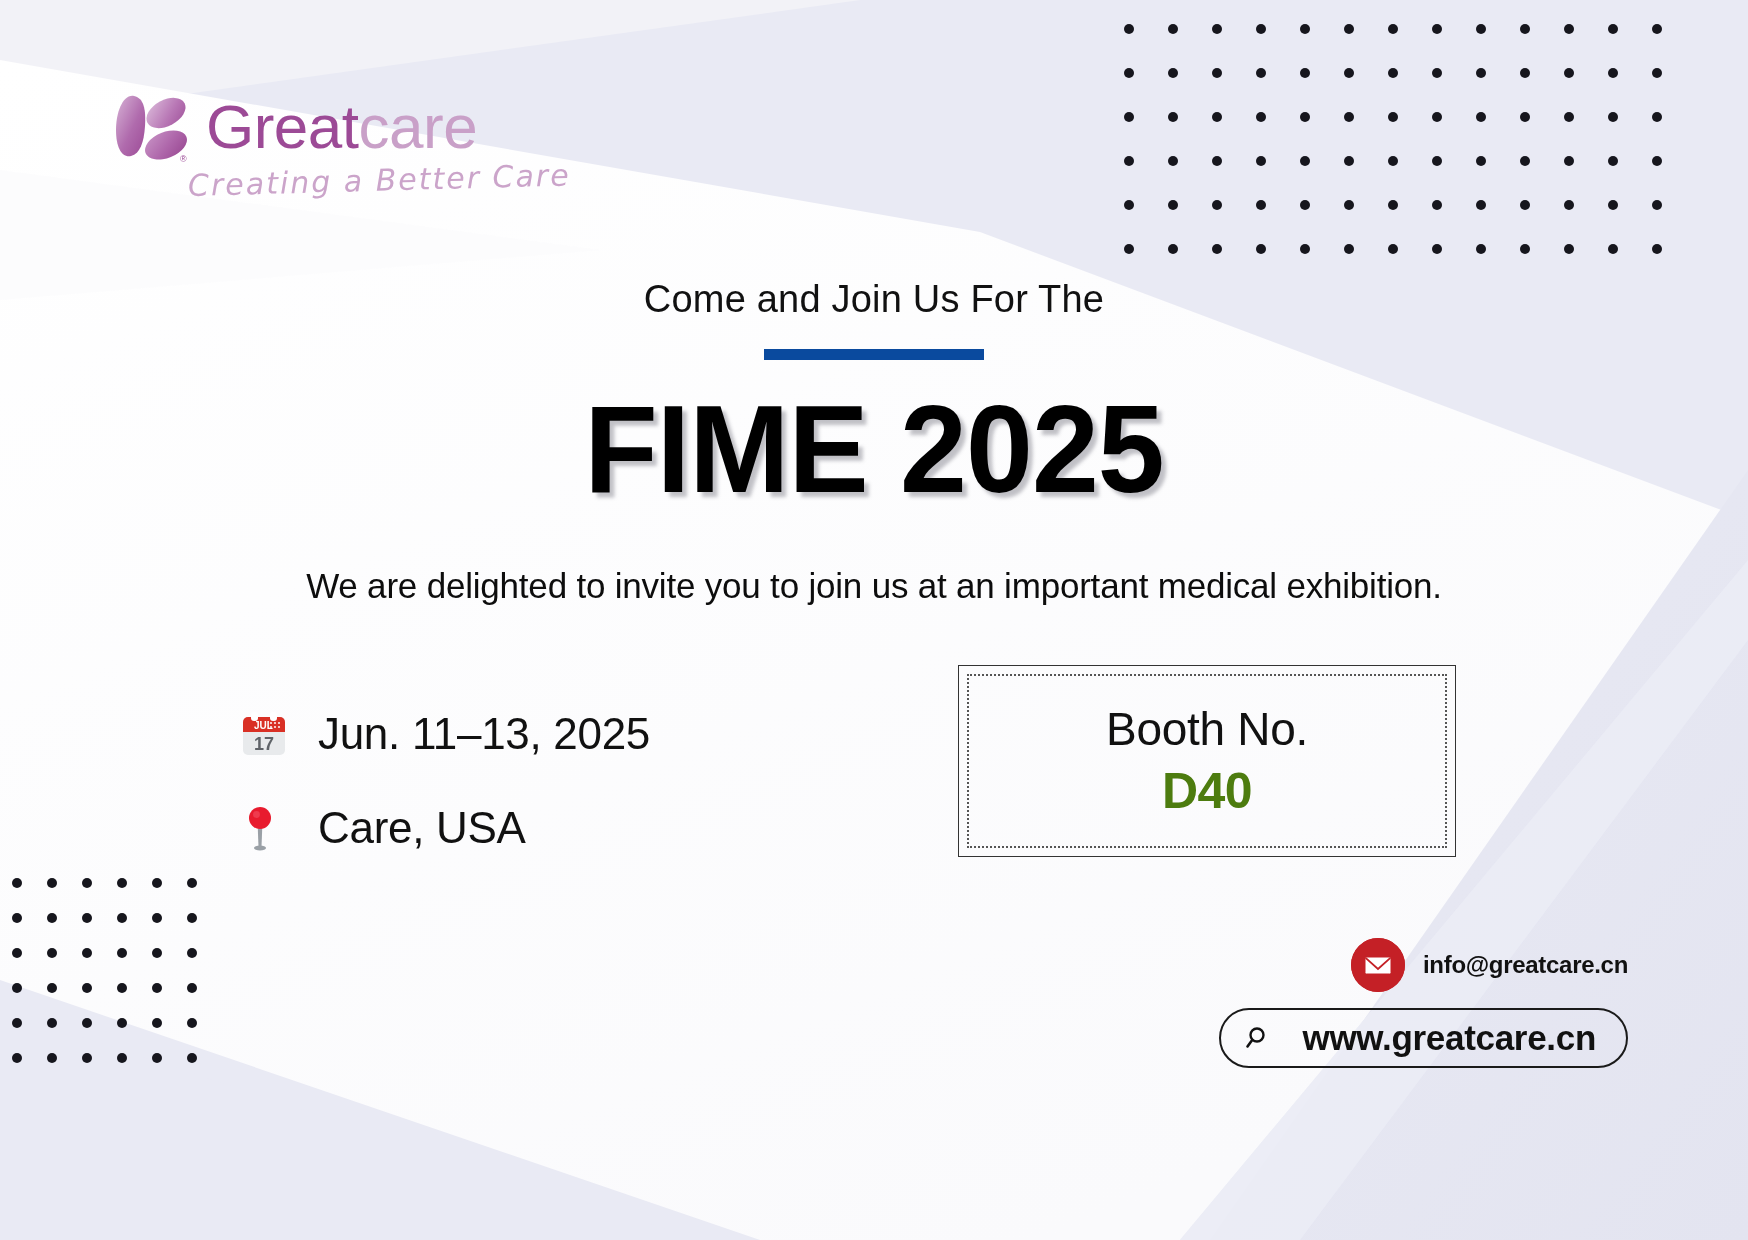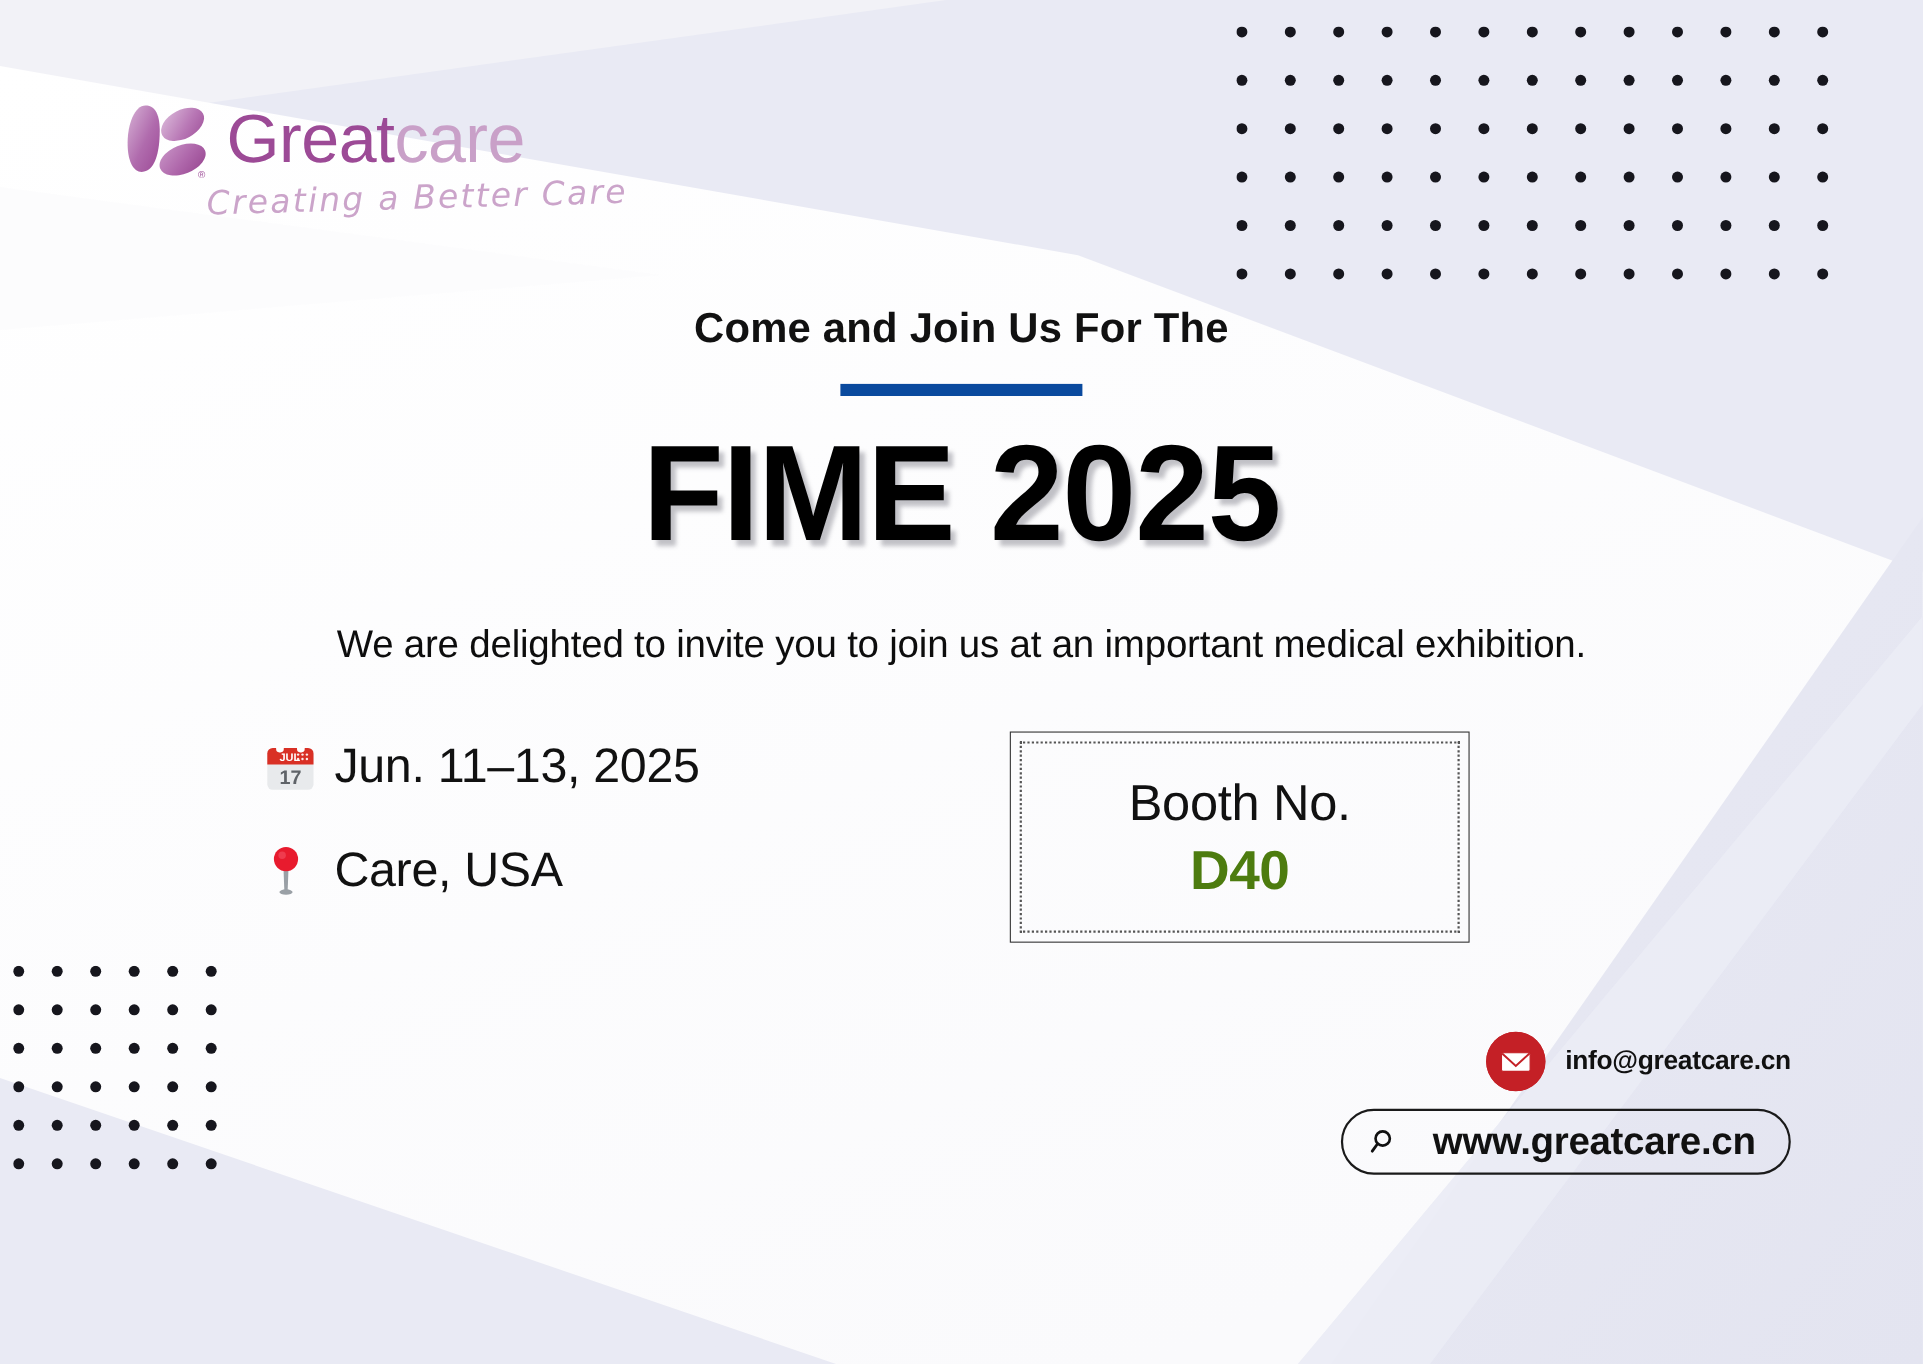--- a/index.html
+++ b/index.html
@@ -37,21 +37,21 @@
   .dotgrid { position:absolute; z-index:4; }
   #dots-topright { left:1124px; top:24px; }
   #dots-bottomleft { left:12px; top:878px; }
 
   
   #headline-block {
     position:absolute; left:0; right:0; top:278px;
     text-align:center; z-index:6;
   }
   #kicker {
-    font-size:38px; font-weight:bold; color:#111;
+    font-size:38px; font-weight:normal; color:#111;
     letter-spacing:.2px;
   }
   #divider {
     width:220px; height:11px; background:#0a4a9e;
     margin:28px auto 0;
   }
   #title {
     margin-top:26px;
     font-family:"Liberation Sans", sans-serif;
     font-size:124px; font-weight:bold; color:#000;
@@ -61,30 +61,31 @@
   }
   #subtitle {
     margin-top:54px;
     font-size:35px; font-weight:300; color:#0d0d0d;
     letter-spacing:-.2px;
   }
 
   
   #details { position:absolute; left:240px; top:672px; z-index:6; }
   .detail-row {
-    display:flex; align-items:center; gap:16px;
+    display:flex; align-items:center; gap:30px;
     margin-bottom:44px;
+    margin-top:37px;
   }
   .detail-text { font-size:44px; color:#111; font-weight:400; letter-spacing:-.3px; }
   .emoji-ico { width:48px; height:50px; flex:none; position:relative; }
 
   
   #booth-box {
-    position:absolute; left:918px; top:665px;
-    width:418px; height:192px;
+    position:absolute; left:958px; top:665px;
+    width:498px; height:192px;
     border:1.5px solid #333; background:transparent;
     z-index:6;
   }
   #booth-inner {
     position:absolute; inset:8px;
     border:2px dotted #555;
     display:flex; flex-direction:column;
     align-items:center; justify-content:center;
     gap:6px;
   }

